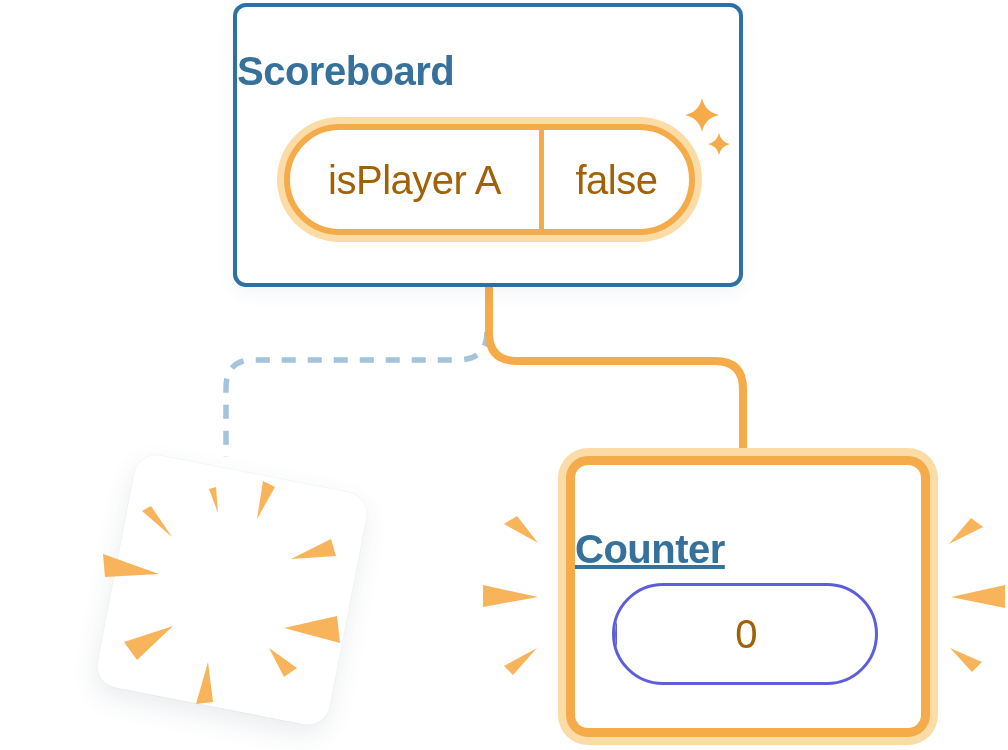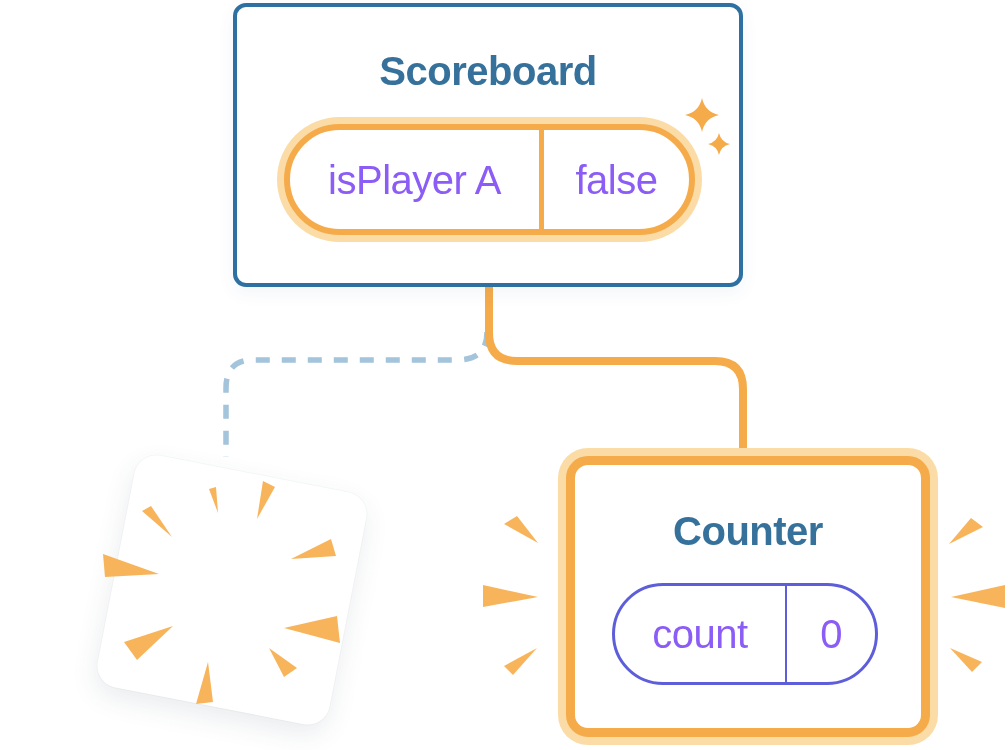--- a/index.html
+++ b/index.html
@@ -8,46 +8,46 @@
     font-family:"Liberation Sans",sans-serif;
   }
   
   .card{position:absolute;background:#fff;box-sizing:border-box;}
   #scoreboard-card{
     left:233px;top:3px;width:510px;height:284px;
     border:4px solid #2d70a1;border-radius:13px;
     box-shadow:0 6px 18px rgba(45,90,130,.06);
   }
   .card-title{
-    text-align:center;font-size:40px;font-weight:600;letter-spacing:-.5px;
+    font-size:40px;font-weight:600;letter-spacing:-.5px;
     color:#35719b;line-height:1;
   }
   #scoreboard-title{margin-top:44px;}
   
   .pill{
     position:absolute;box-sizing:border-box;display:flex;align-items:stretch;
     background:#fff;border-radius:999px;overflow:hidden;
   }
   #scoreboard-pill{
     left:47px;top:117px;width:411px;height:111px;
     border:6px solid #f5ab4a;
     box-shadow:0 0 0 7px #fcdca6;
   }
   .pill-cell{display:flex;align-items:center;justify-content:center;
-    font-size:40px;color:#8b5cf6;line-height:1;letter-spacing:-.5px;}
+    font-size:40px;color:#a16207;line-height:1;letter-spacing:-.5px;}
   #scoreboard-pill .cell-label{width:249px;}
   #scoreboard-pill .pill-divider{width:5px;background:#f5ab4a;}
   #scoreboard-pill .cell-value{flex:1;font-weight:400;}
   
   #counter-card{
     left:566px;top:456px;width:364px;height:281px;
     border:9px solid #f5ab4a;border-radius:22px;
     box-shadow:0 0 0 8px #fcdca6;
   }
-  #counter-title{position:absolute;left:0;right:0;top:46px;}
+  #counter-title{position:absolute;left:0;right:0;top:64px;text-decoration:underline;}
   #counter-pill{
     left:37px;top:118px;width:266px;height:102px;
     border:3px solid #5e5edb;
   }
   #counter-pill .cell-label{width:170px;}
   #counter-pill .pill-divider{width:2px;background:#5e5edb;}
   #counter-pill .cell-value{flex:1;font-weight:400;}
   
   #poof-card{
     left:114px;top:472px;width:236px;height:236px;border-radius:22px;
@@ -102,19 +102,18 @@
       <polygon points="537,648 504,666 513,675"></polygon>
       <polygon points="971,518 983,527 949,544"></polygon>
       <polygon points="1005,585 1005,608 951,597"></polygon>
       <polygon points="950,648 972,672 982,662"></polygon>
     </g>
   </svg>
 
   <div class="card" id="counter-card">
     <div class="card-title" id="counter-title">Counter</div>
     <div class="pill" id="counter-pill">
-      <div class="pill-cell cell-label">count</div>
       <div class="pill-divider"></div>
       <div class="pill-cell cell-value">0</div>
     </div>
   </div>
 
 </div>
 
 </body></html>

